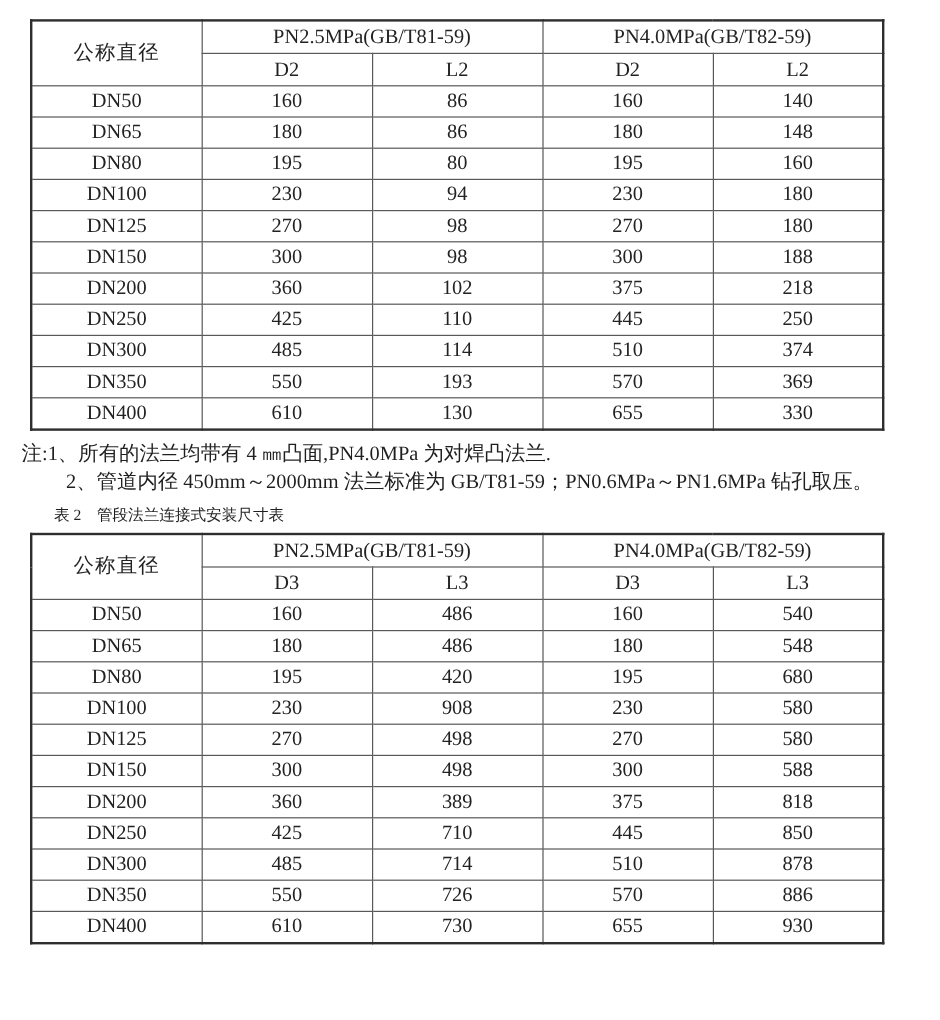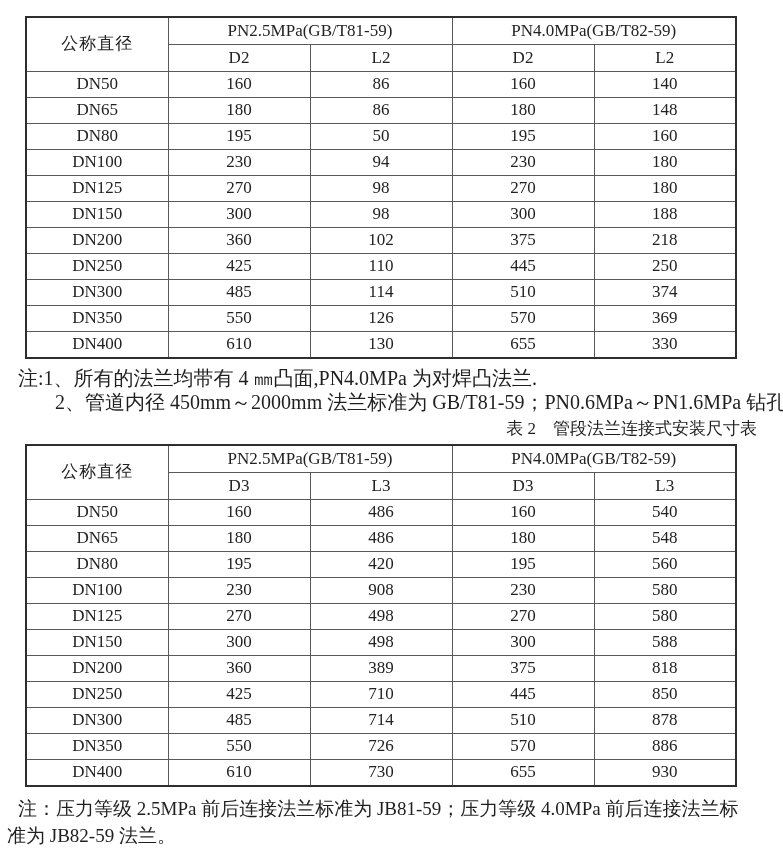--- a/index.html
+++ b/index.html
@@ -35,31 +35,31 @@
     padding: 0;
     line-height: 1.1;
     color: #222;
   }
   table.dim-table { border: 2px solid #2e2e2e; }
   table.dim-table thead th { height: 26px; }
   table.dim-table tbody td { height: 25px; }
   th.corner-cell { font-size: 18px; letter-spacing: 1px; }
   .notes-block { margin-top: 7px; }
   .note-line {
-    font-size: 20px;
+    font-size: 17px;
     line-height: 24px;
     padding-left: 18px;
     white-space: nowrap;
   }
   .note-line.indented { padding-left: 55px; }
   .table-caption {
-    font-size: 17px;
+    font-size: 13px;
     width: 712px;
     margin-left: 45px;
-    text-align: right;
+    text-align: left;
     line-height: 26px;
     margin-top: 2px;
     margin-bottom: 2px;
   }
   .bottom-note {
     margin-top: 8px;
     font-size: 19px;
     line-height: 27px;
     width: 756px;
     padding-left: 7px;
@@ -104,21 +104,21 @@
         <tr>
     <td>DN65</td>
     <td>180</td>
     <td>86</td>
     <td>180</td>
     <td>148</td>
   </tr>
         <tr>
     <td>DN80</td>
     <td>195</td>
-    <td>50</td>
+    <td>80</td>
     <td>195</td>
     <td>160</td>
   </tr>
         <tr>
     <td>DN100</td>
     <td>230</td>
     <td>94</td>
     <td>230</td>
     <td>180</td>
   </tr>
@@ -153,21 +153,21 @@
         <tr>
     <td>DN300</td>
     <td>485</td>
     <td>114</td>
     <td>510</td>
     <td>374</td>
   </tr>
         <tr>
     <td>DN350</td>
     <td>550</td>
-    <td>126</td>
+    <td>193</td>
     <td>570</td>
     <td>369</td>
   </tr>
         <tr>
     <td>DN400</td>
     <td>610</td>
     <td>130</td>
     <td>655</td>
     <td>330</td>
   </tr>
@@ -215,21 +215,21 @@
     <td>180</td>
     <td>486</td>
     <td>180</td>
     <td>548</td>
   </tr>
         <tr>
     <td>DN80</td>
     <td>195</td>
     <td>420</td>
     <td>195</td>
-    <td>560</td>
+    <td>680</td>
   </tr>
         <tr>
     <td>DN100</td>
     <td>230</td>
     <td>908</td>
     <td>230</td>
     <td>580</td>
   </tr>
         <tr>
     <td>DN125</td>
@@ -276,15 +276,14 @@
         <tr>
     <td>DN400</td>
     <td>610</td>
     <td>730</td>
     <td>655</td>
     <td>930</td>
   </tr>
       </tbody>
   </table>
 
-  <div class="bottom-note">注：压力等级 2.5MPa 前后连接法兰标准为 JB81-59；压力等级 4.0MPa 前后连接法兰标准为 JB82-59 法兰。</div>
 
 </div>
 
 </body></html>

